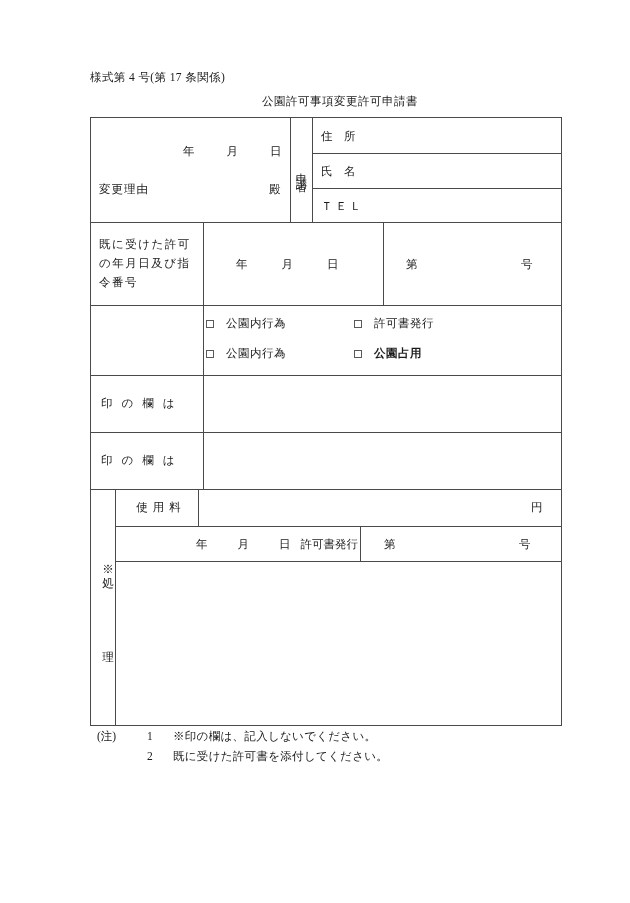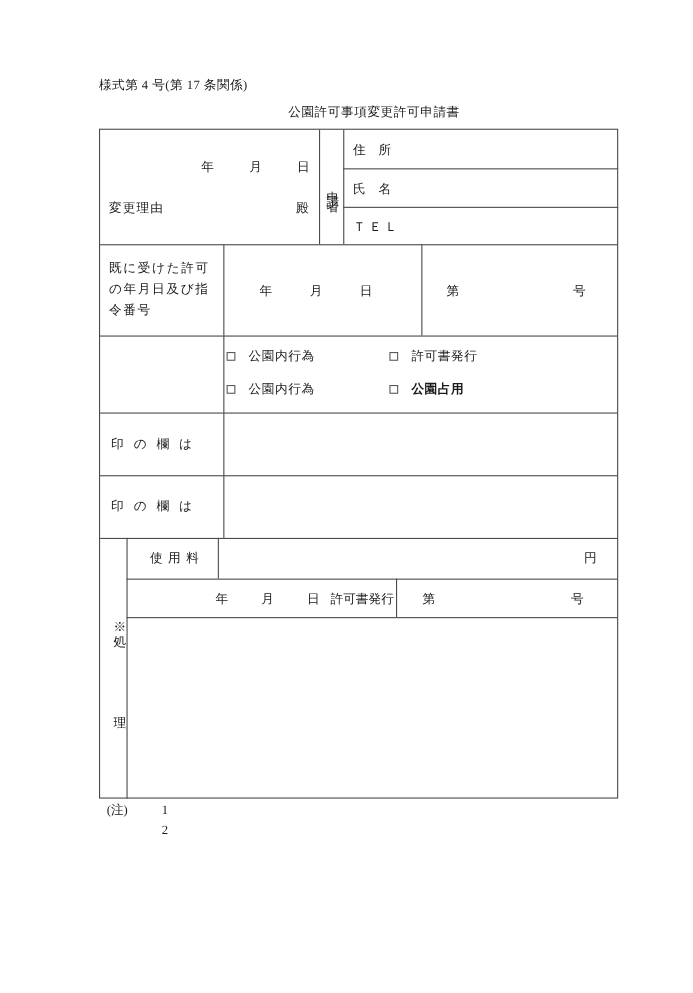--- a/index.html
+++ b/index.html
@@ -275,20 +275,22 @@
     <div class="cell" style="left:428px; top:417px; width:30px; height:18px;">号</div>
 
     <div class="cell" style="left:34px; top:455px; width:426px; height:150px; align-items:flex-start;"></div>
 
   </div>
 
   <div class="notes">
     <div class="note-row">
       <span class="note-label">(注)</span>
       <span class="note-num">1</span>
+      <span class="note-text">※印の欄は、記入しないでください。</span>
     </div>
     <div class="note-row">
       <span class="note-label"></span>
       <span class="note-num">2</span>
+      <span class="note-text">既に受けた許可書を添付してください。</span>
     </div>
   </div>
 
 </div>
 
 </body></html>

